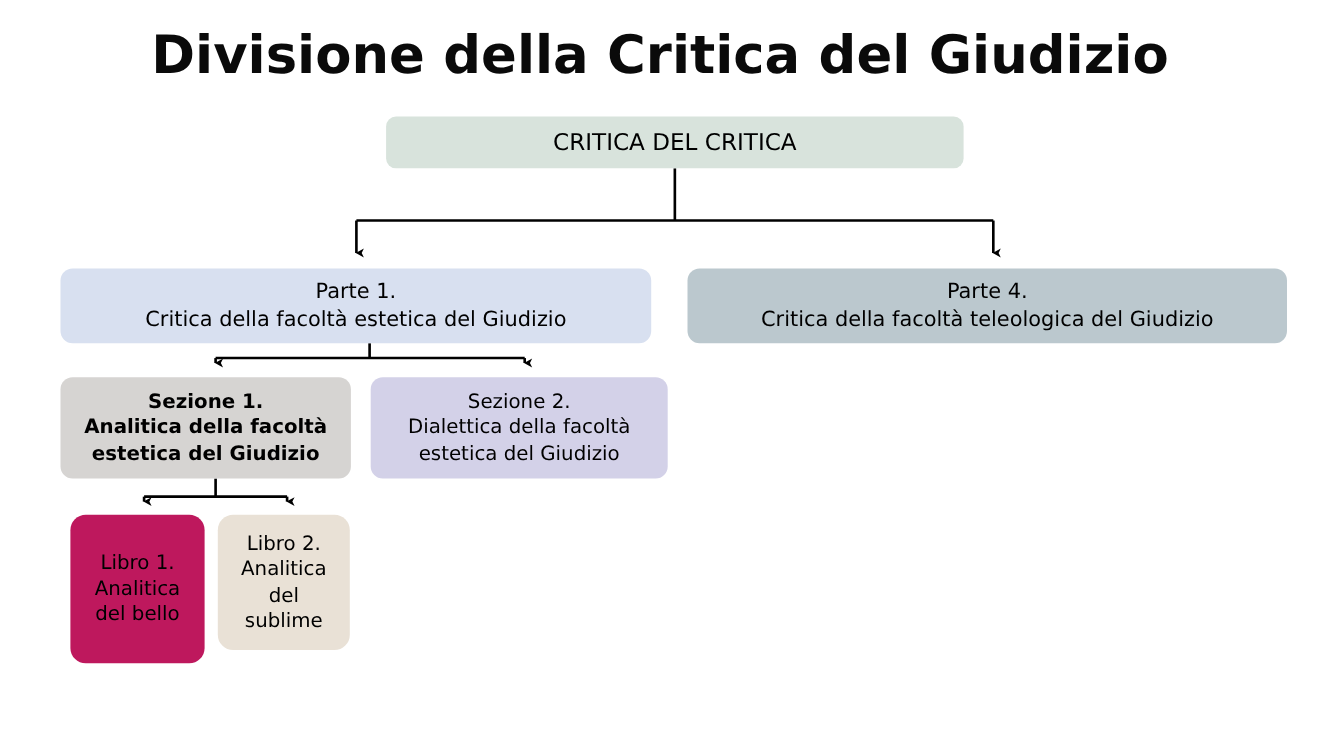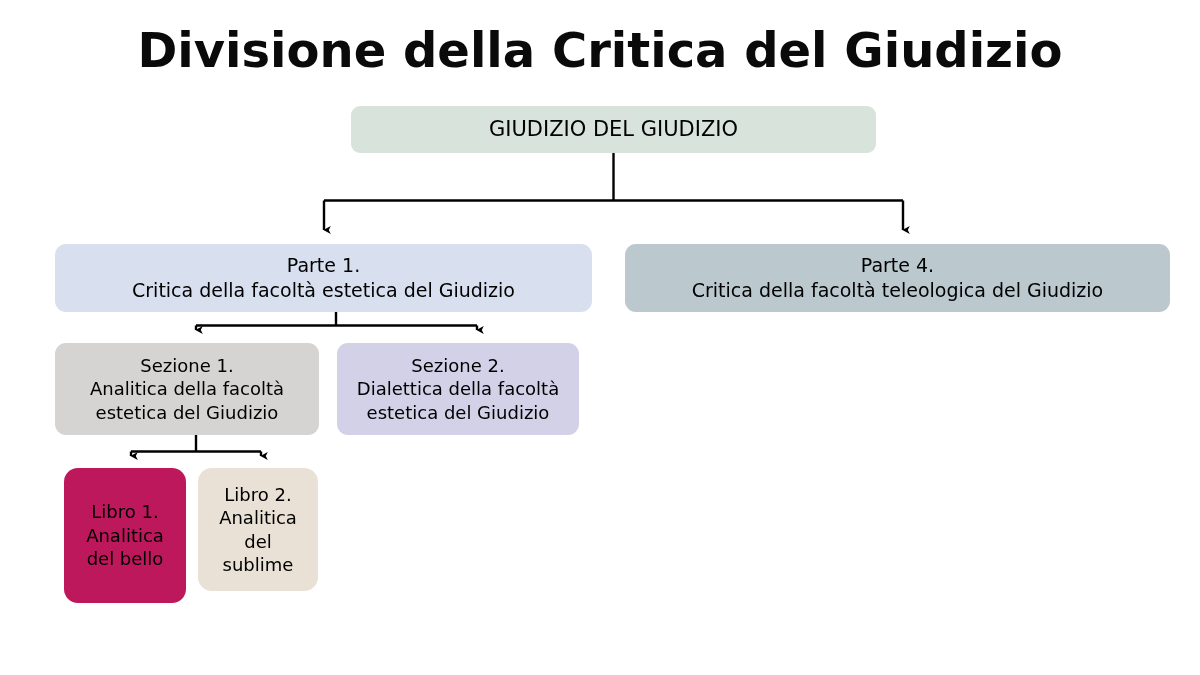--- a/index.html
+++ b/index.html
@@ -85,25 +85,26 @@
     font-size: 19px;
   }
 
   
   #node-sezione-1 {
     left: 55px;
     top: 343px;
     width: 264px;
     height: 92px;
     font-size: 18px;
+    font-weight: bold;
   }
   #node-sezione-2 {
     left: 337px;
     top: 343px;
-    width: 242px;
+    width: 270px;
     height: 92px;
     font-size: 18px;
   }
 
   
   #node-libro-1 {
     left: 64px;
     top: 468px;
     width: 122px;
     height: 135px;
@@ -148,21 +149,21 @@
     </g>
 
     <g>
       <path d="M196,435 L196,451.5" stroke="#000000" stroke-width="2.4" fill="none"></path>
       <path d="M131,451.5 L261,451.5" stroke="#000000" stroke-width="2.4" fill="none"></path>
       <path d="M131,451.5 L131,456" stroke="#000000" stroke-width="2.4" fill="none" marker-end="url(#arrowhead)"></path>
       <path d="M261,451.5 L261,456" stroke="#000000" stroke-width="2.4" fill="none" marker-end="url(#arrowhead)"></path>
     </g>
   </svg>
 
-  <div class="node" id="node-root" style="background-color: rgb(216, 227, 220);">GIUDIZIO DEL GIUDIZIO</div>
+  <div class="node" id="node-root" style="background-color: rgb(216, 227, 220);">CRITICA DEL CRITICA</div>
 
   <div class="node" id="node-parte-1" style="background-color: rgb(216, 224, 240);">Parte 1.
 Critica della facoltà estetica del Giudizio</div>
 
   <div class="node" id="node-parte-2" style="background-color: rgb(187, 200, 206);">Parte 4.
 Critica della facoltà teleologica del Giudizio</div>
 
   <div class="node" id="node-sezione-1" style="background-color: rgb(214, 212, 210);">Sezione 1.
 Analitica della facoltà
 estetica del Giudizio</div>

